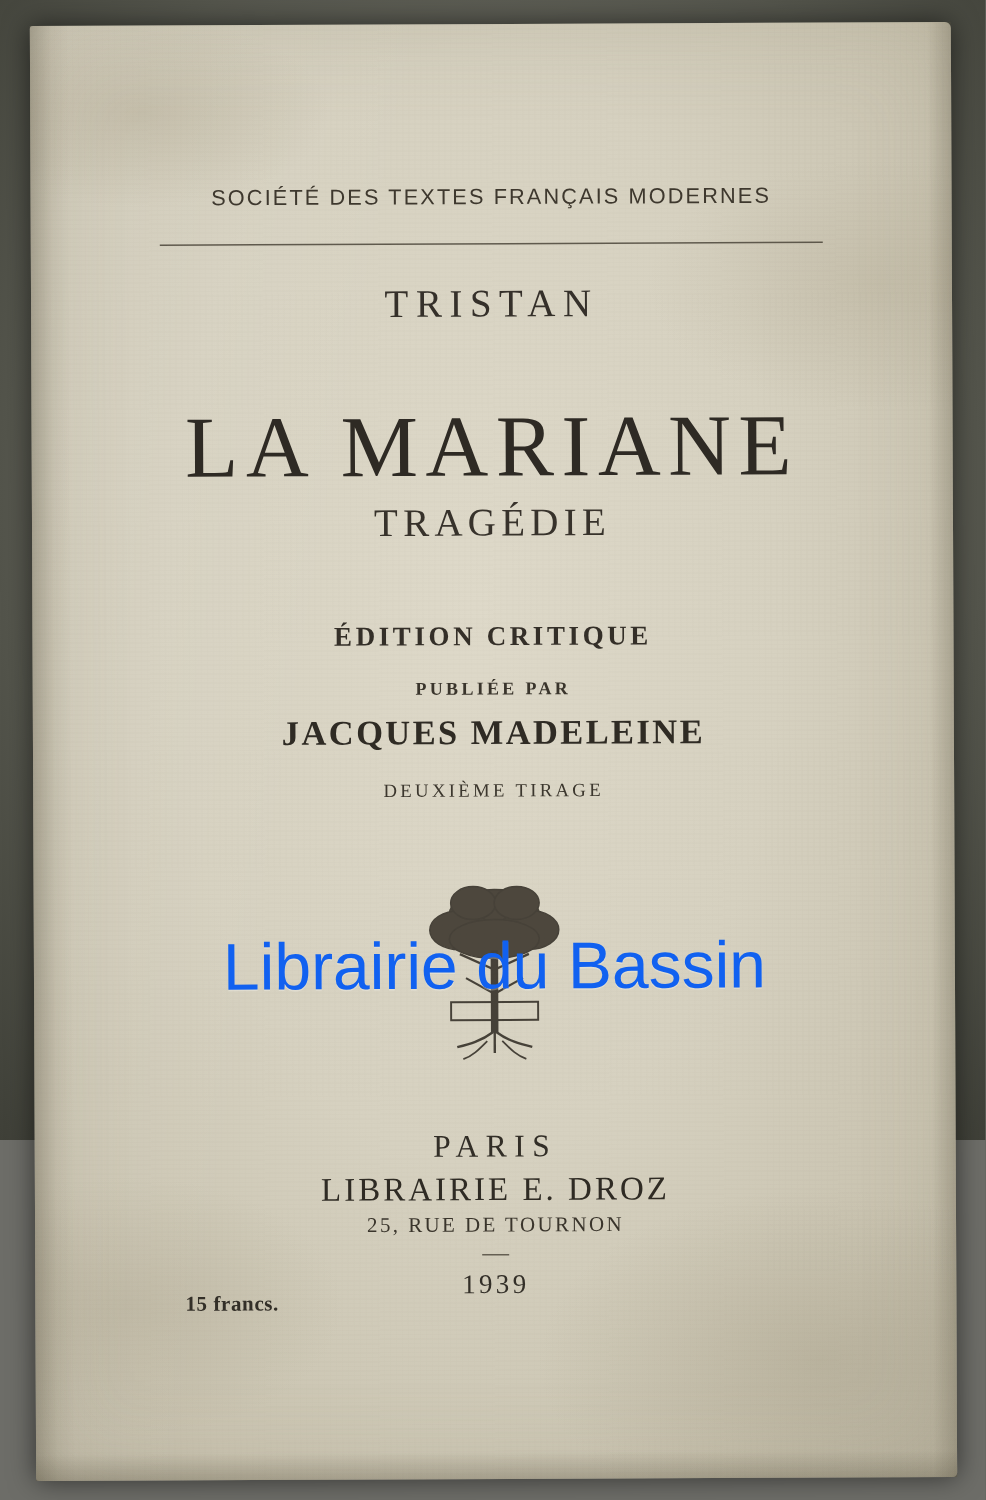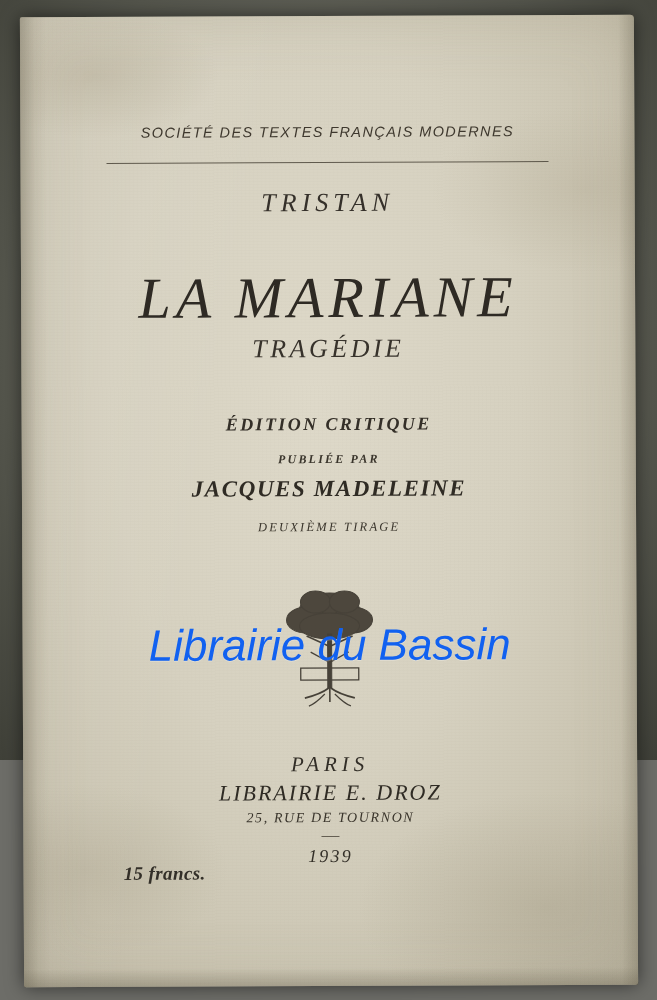--- a/index.html
+++ b/index.html
@@ -14,21 +14,20 @@
     font-family: "Liberation Serif", serif;
   }
 
   #page {
     position: relative;
     width: 657px;
     height: 760px;
     background: #5f6056;
     background-image:
       radial-gradient(ellipse at 50% 45%, #7b7a70 0%, #54554c 70%, #3f4038 100%);
-    font-style: italic;
   }
 
   
   #cover {
     position: absolute;
     left: 22px;
     top: 16px;
     width: 614px;
     height: 970px;
     background:
@@ -209,21 +208,21 @@
   }
 
   #price {
     position: absolute;
     left: 100px;
     top: 846px;
     font-size: 14px;
     color: #332f28;
     letter-spacing: .4px;
   }
-  #price b { font-weight: 700; font-size: 19px; }
+  #price b { font-weight: 700; font-size: 14px; }
 
   
   #watermark {
     position: absolute;
     left: 0; right: 0;
     top: 604px;
     text-align: center;
     font-family: "Liberation Sans", sans-serif;
     font-size: 44px;
     font-weight: 400;

